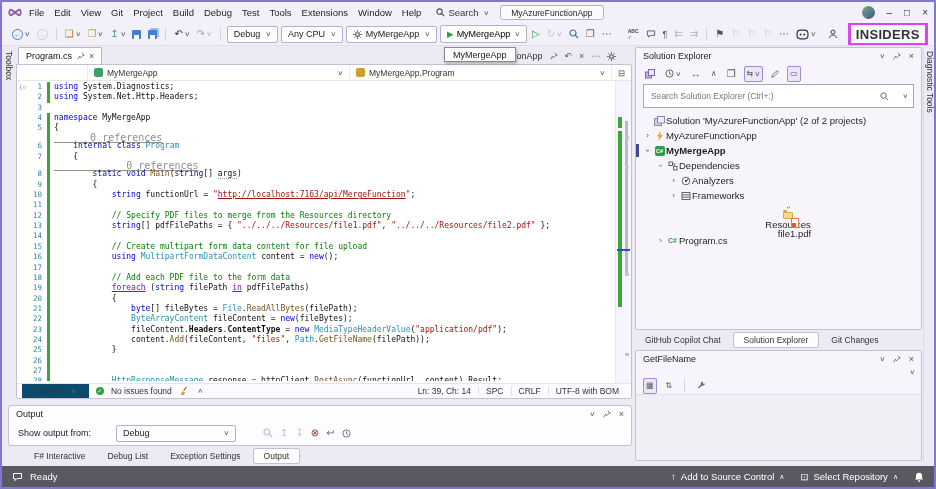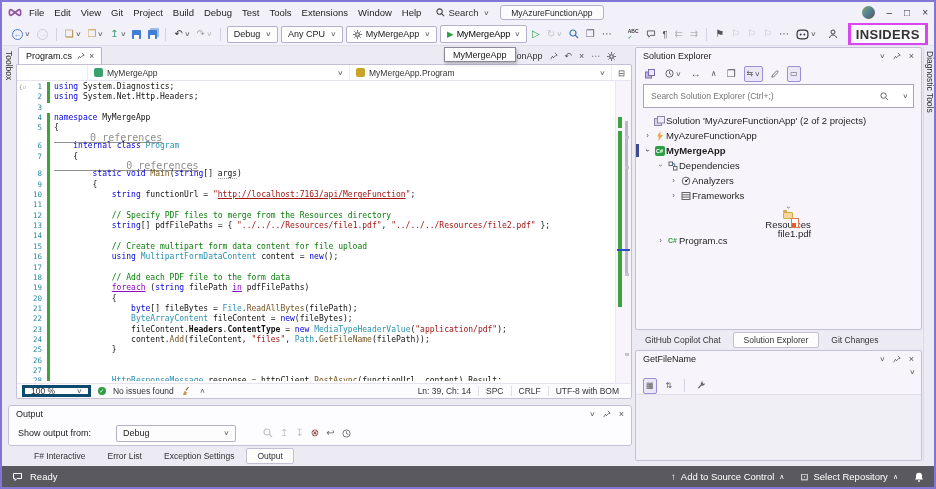--- a/index.html
+++ b/index.html
@@ -77,21 +77,21 @@
   .sg-p{color:#111;} .sg-pr{color:#111;border-bottom:1px dotted #999;}
   .sg-lens{color:#8f8f8f;font-size:10px;text-decoration:underline;} .sg-b{color:#111;font-weight:bold;}
   .outline-hint{position:absolute;left:2px;top:2px;font-size:6px;color:#888;font-family:"DejaVu Sans Mono",monospace;}
   .sb{position:absolute;top:0;right:0;width:16px;bottom:0;background:#f7f5fb;border-left:1px solid #eae7f1;}
   .sbg{position:absolute;left:2px;width:4px;background:#3da33d;}
   .sbt{position:absolute;left:9px;width:3px;background:#bcb7c9;}
   .sbc{position:absolute;left:1px;right:1px;height:2px;background:#2a50c8;}
   .sbm{position:absolute;right:2px;width:4px;height:3px;background:#c6c1d4;}
   .edstatus{height:15px;display:flex;align-items:center;border-top:1px solid #e7e4ef;background:#fcfbfe;
             font-size:8.5px;color:#333;padding:0 5px;gap:7px;flex:none;}
-  .zoombox{border:3px solid #0c4a6e;padding:0 6px;display:flex;gap:20px;align-items:center;height:12px;text-align:right;}
+  .zoombox{border:7px solid #0c4a6e;padding:0 6px;display:flex;gap:10px;align-items:center;height:12px;text-align:right;}
   .issuedot{width:8px;height:8px;border-radius:50%;background:#2f9e44;color:#fff;font-size:6px;line-height:8px;
             text-align:center;flex:none;}
   .edstatus-right{margin-left:auto;display:flex;align-items:center;gap:0;}
   .stseg{padding:0 7px;border-left:1px solid #e0dde9;white-space:nowrap;}
 
   
   .pheader{height:16px;display:flex;align-items:center;padding:0 7px;font-size:9px;color:#222;flex:none;}
   .hicons{margin-left:auto;display:flex;gap:8px;color:#555;align-items:center;}
 
   
@@ -799,21 +799,21 @@
                 <path d="M5 2.5V5l2 1.2" fill="none" stroke="currentColor"></path>
               </svg>
             </span>
           </span>
         </span>
     </div>
   </div>
 
   <div id="btabs">
       <span class="btab">F# Interactive</span>
-      <span class="btab">Error List</span>
+      <span class="btab">Debug List</span>
       <span class="btab">Exception Settings</span>
       <span class="btab active">Output</span>
     </div>
 
   <div id="statusbar">
     <span>
         <svg width="11" height="10" viewBox="0 0 10 10">
           <path d="M1 1.5h8v5H4.5L2.5 8.5v-2H1z" fill="none" stroke="#fff" stroke-width="1"></path>
         </svg>
       </span>

